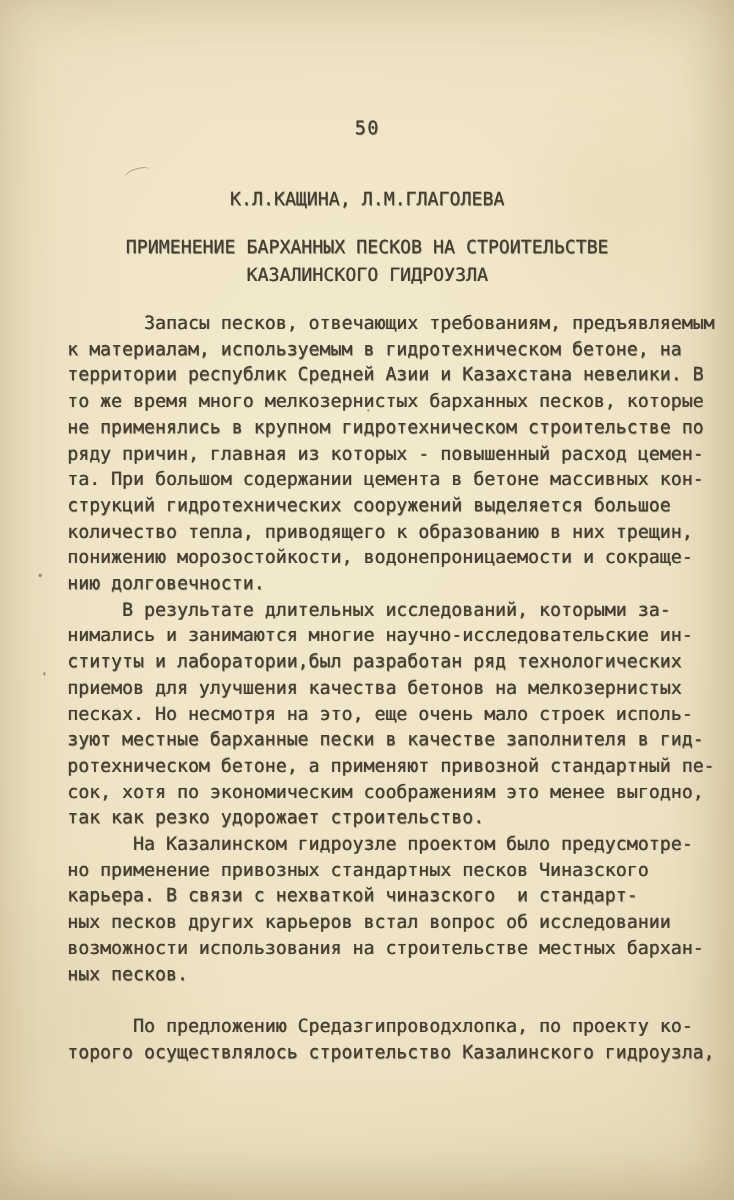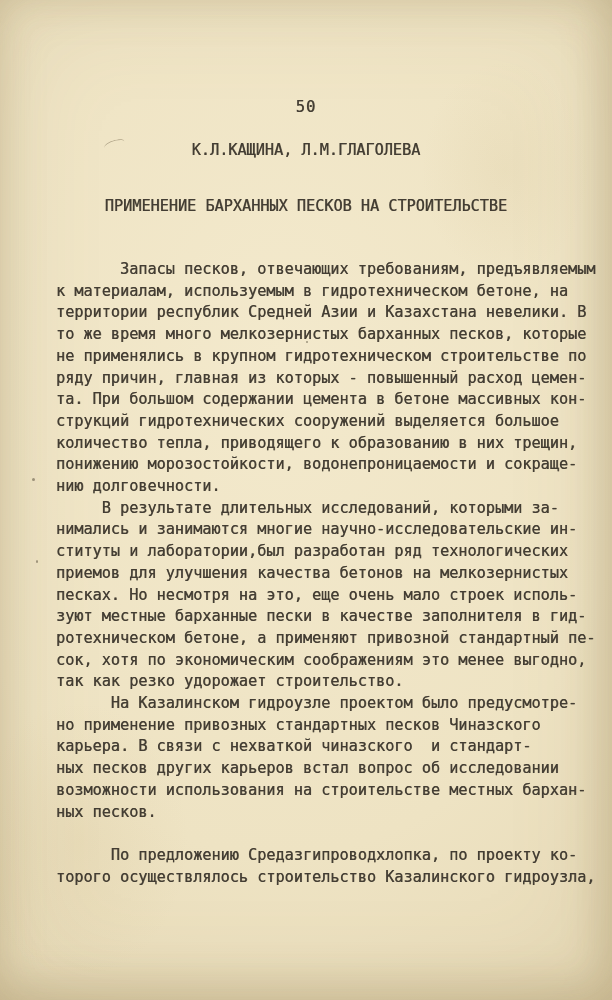--- a/index.html
+++ b/index.html
@@ -31,21 +31,21 @@
     top: 97px;
     left: 0;
     width: 100%;
     text-align: center;
     font-size: 15.5px;
     line-height: 21.7px;
     letter-spacing: 1px;
   }
   .authors {
     position: absolute;
-    top: 140px;
+    top: 156px;
     left: 0;
     width: 100%;
     text-align: center;
     font-size: 15.2px;
     line-height: 21.7px;
   }
   .title {
     position: absolute;
     top: 195px;
     left: 0;
@@ -101,20 +101,21 @@
   <div class="stain b"></div>
 
   <div class="page-number typed">50</div>
 
   <div class="pencil-mark"></div>
 
   <div class="authors typed">К.Л.КАЩИНА, Л.М.ГЛАГОЛЕВА</div>
 
   <div class="title typed">
       <div>ПРИМЕНЕНИЕ БАРХАННЫХ ПЕСКОВ НА СТРОИТЕЛЬСТВЕ</div>
+      <div>КАЗАЛИНСКОГО ГИДРОУЗЛА</div>
     </div>
 
   <div class="body-text typed"><div class="line">       Запасы песков, отвечающих требованиям, предъявляемым</div><div class="line">к материалам, используемым в гидротехническом бетоне, на</div><div class="line">территории республик Средней Азии и Казахстана невелики. В</div><div class="line">то же время много мелкозернистых барханных песков, которые</div><div class="line">не применялись в крупном гидротехническом строительстве по</div><div class="line">ряду причин, главная из которых - повышенный расход цемен-</div><div class="line">та. При большом содержании цемента в бетоне массивных кон-</div><div class="line">струкций гидротехнических сооружений выделяется большое</div><div class="line">количество тепла, приводящего к образованию в них трещин,</div><div class="line">понижению морозостойкости, водонепроницаемости и сокраще-</div><div class="line">нию долговечности.</div><div class="line">     В результате длительных исследований, которыми за-</div><div class="line">нимались и занимаются многие научно-исследовательские ин-</div><div class="line">ституты и лаборатории,был разработан ряд технологических</div><div class="line">приемов для улучшения качества бетонов на мелкозернистых</div><div class="line">песках. Но несмотря на это, еще очень мало строек исполь-</div><div class="line">зуют местные барханные пески в качестве заполнителя в гид-</div><div class="line">ротехническом бетоне, а применяют привозной стандартный пе-</div><div class="line">сок, хотя по экономическим соображениям это менее выгодно,</div><div class="line">так как резко удорожает строительство.</div><div class="line">      На Казалинском гидроузле проектом было предусмотре-</div><div class="line">но применение привозных стандартных песков Чиназского</div><div class="line">карьера. В связи с нехваткой чиназского  и стандарт-</div><div class="line">ных песков других карьеров встал вопрос об исследовании</div><div class="line">возможности использования на строительстве местных бархан-</div><div class="line">ных песков.</div><div class="line">&nbsp;</div><div class="line">      По предложению Средазгипроводхлопка, по проекту ко-</div><div class="line">торого осуществлялось строительство Казалинского гидроузла,</div></div>
 
   <div class="speck s1"></div>
   <div class="speck s2"></div>
   <div class="speck s3"></div>
 </div>
 
 </body></html>

